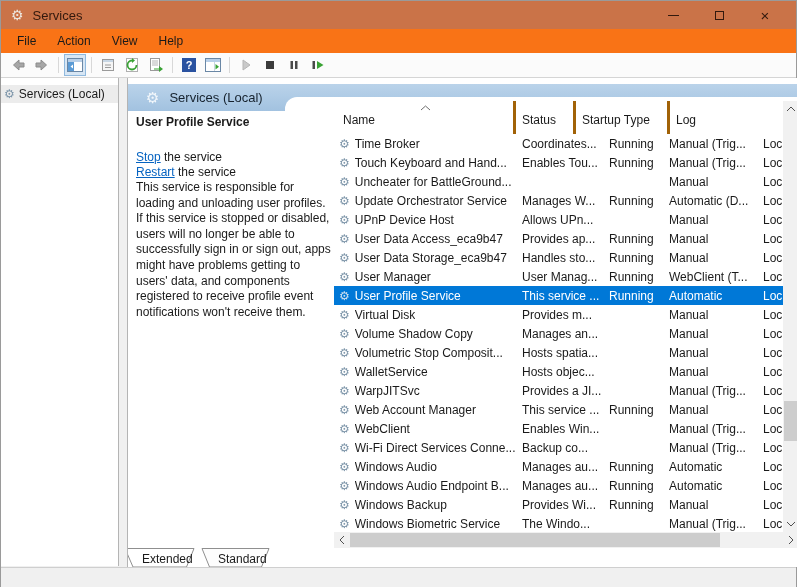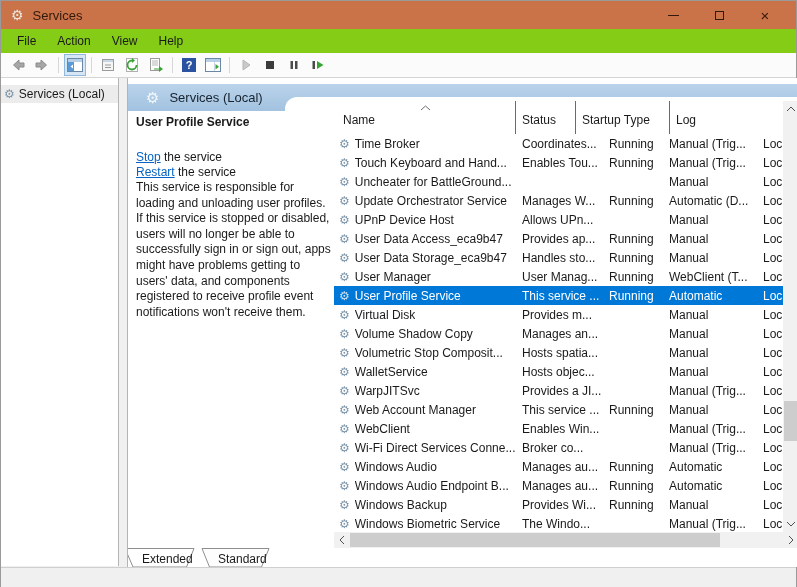--- a/index.html
+++ b/index.html
@@ -11,21 +11,21 @@
   .titlebar { position:absolute; left:0; top:0; width:100%; height:28px; background:#CA7348; display:flex; align-items:center; }
   .titlebar .app-icon { font-size:14px; color:#ece6df; margin:0 9px 0 10px; line-height:1; }
   .titlebar .title { font-size:13px; color:#33190d; }
   .win-controls { position:absolute; right:8px; top:0; height:28px; display:flex; }
   .win-btn { width:46px; height:28px; display:flex; align-items:center; justify-content:center; color:#33190d; cursor:default; }
   .win-min i { display:block; width:11px; height:1px; background:#33190d; }
   .win-max i { display:block; width:9px; height:9px; border:1px solid #33190d; }
   .win-close { font-size:15px; line-height:1; }
 
   
-  .menubar { position:absolute; left:0; top:28px; width:100%; height:24px; background:#84cc16; display:flex; align-items:center; padding-left:8px; }
+  .menubar { position:absolute; left:0; top:28px; width:100%; height:24px; background:#f97316; display:flex; align-items:center; padding-left:8px; }
   .menu-item { padding:3px 8px; margin-right:5px; }
 
   
   .toolbar { position:absolute; left:0; top:52px; width:100%; height:25px; background:#fbfbfb; border-bottom:1px solid #d5d5d5; display:flex; align-items:center; padding-left:5px; }
   .tbtn { height:22px; min-width:22px; display:flex; align-items:center; justify-content:center; margin:0 1px; }
   .tbtn.active { background:#d7e6f4; border:1px solid #90b9de; }
   .tsep { width:1px; height:16px; background:#d8d8d8; margin:0 4px; }
   .tbtn svg { display:block; }
 
   
@@ -45,21 +45,21 @@
   .desc-panel { position:absolute; left:8px; top:33px; width:200px; }
   .svc-title { font-weight:bold; font-size:12px; padding-top:4px; }
   .svc-links { margin-top:21px; line-height:15px; }
   .link { color:#0563C1; text-decoration:underline; }
   .desc-label { margin-top:27px; }
   .desc-text { line-height:15.6px; width:198px; }
 
   
   .list { position:absolute; left:206px; top:23px; width:449px; height:432px; background:#fff; }
   .lheader { position:relative; height:33px; display:flex; }
-  .hc { height:100%; display:flex; align-items:flex-end; padding:0 0 7px 6px; border-right:1px solid #a16207; color:#1a1a1a; white-space:nowrap; overflow:hidden; }
+  .hc { height:100%; display:flex; align-items:flex-end; padding:0 0 7px 6px; border-right:3px solid #a16207; color:#1a1a1a; white-space:nowrap; overflow:hidden; }
   .hc.name { width:182px; padding-left:9px; position:relative; }
   .hc.desc { width:87px; } .hc.status { width:60px; } .hc.startup { width:94px; }
   .hc.log { flex:1; border-right:none; }
   .sort-caret { position:absolute; left:86px; top:4px; }
   .lrows { position:relative; height:399px; overflow:hidden; }
   .lrow { height:19px; display:flex; align-items:center; white-space:nowrap; }
   .lrow .c { overflow:hidden; white-space:nowrap; }
   .c.name { width:182px; display:flex; align-items:center; padding-left:5px; }
   .c.name .gear { margin-right:5px; flex:none; }
   .c.name .nm { overflow:hidden; }
@@ -409,21 +409,21 @@
     <span class="c status"></span>
     <span class="c startup">Manual (Trig...</span>
     <span class="c log">Loc</span>
   </div>
 
   <div class="lrow">
     <span class="c name">
               <span class="gear">⚙</span>
               <span class="nm">Wi-Fi Direct Services Conne...</span>
             </span>
-    <span class="c desc">Broker co...</span>
+    <span class="c desc">Backup co...</span>
     <span class="c status"></span>
     <span class="c startup">Manual (Trig...</span>
     <span class="c log">Loc</span>
   </div>
 
   <div class="lrow">
     <span class="c name">
               <span class="gear">⚙</span>
               <span class="nm">Windows Audio</span>
             </span>

